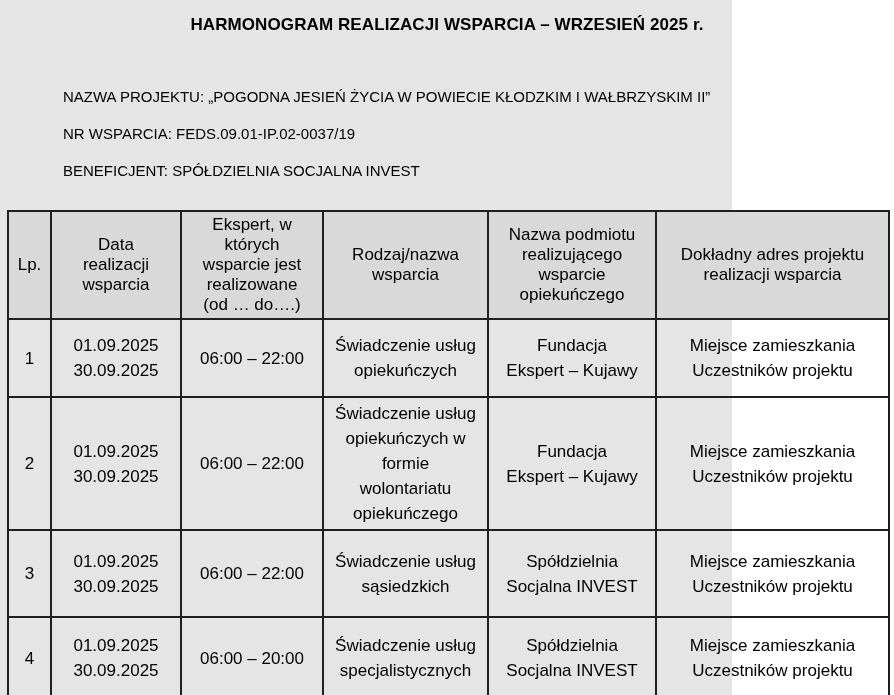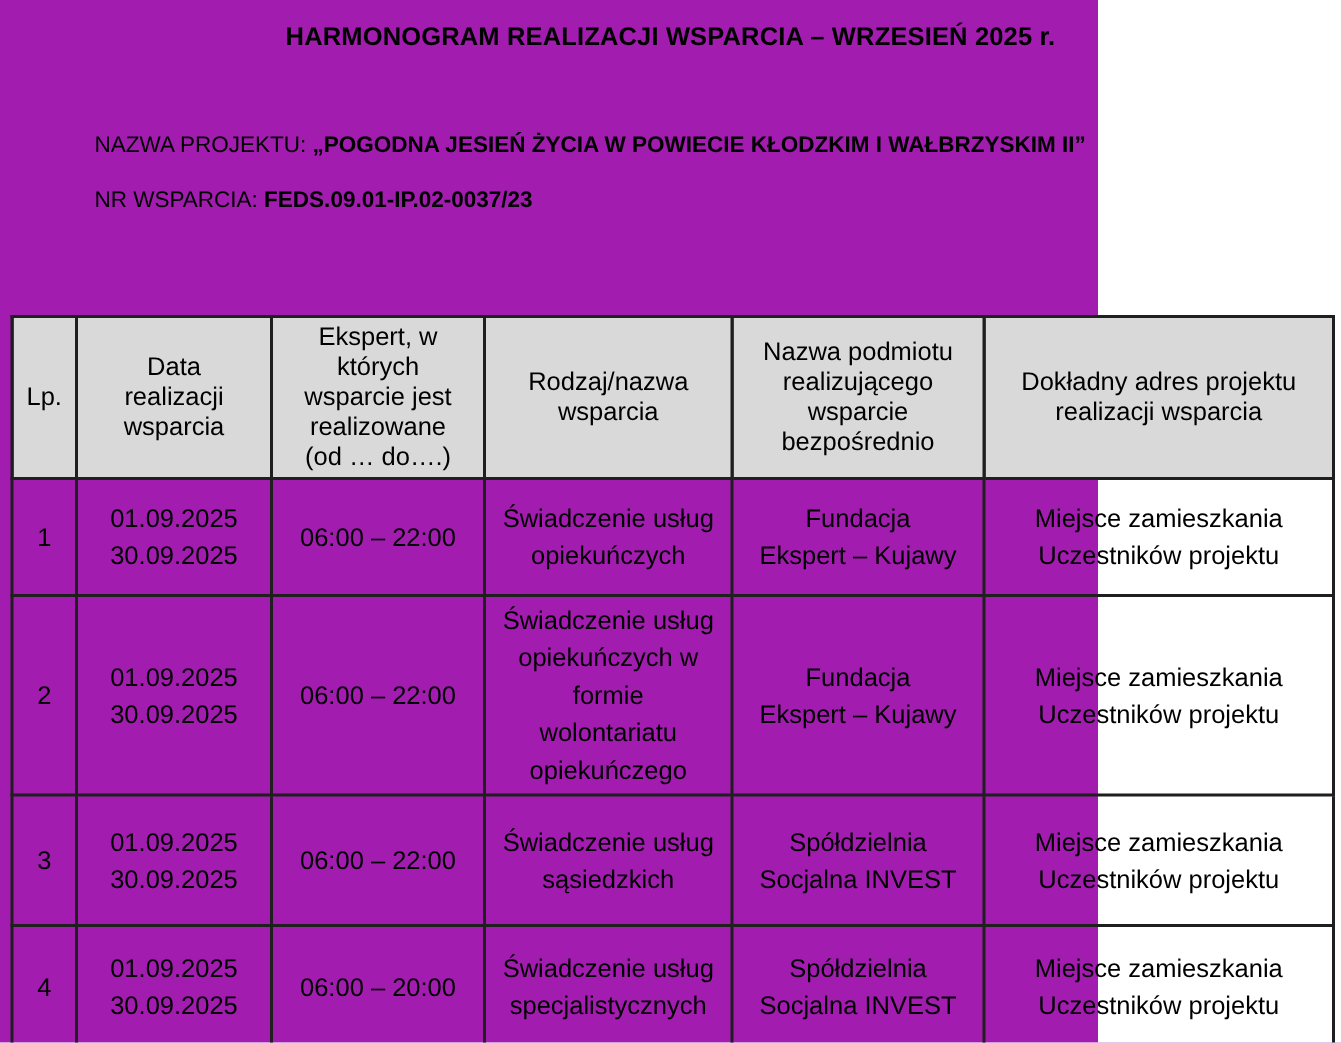--- a/index.html
+++ b/index.html
@@ -3,33 +3,33 @@
 <meta charset="utf-8">
 <style>
   * { margin: 0; padding: 0; box-sizing: border-box; }
   html, body { background: #ffffff; }
   body {
     width: 894px; height: 695px;
     font-family: "Liberation Sans", "DejaVu Sans", sans-serif;
     color: #000000;
     overflow: hidden;
   }
-  .doc { position: relative; width: 732px; height: 695px; background: #a21caf; }
+  .doc { position: relative; width: 732px; height: 695px; background: #e5e5e5; }
 
   .doc-title {
     position: absolute; top: 15px; left: 0; width: 894px;
     text-align: center;
     font-size: 17px; font-weight: bold;
     letter-spacing: 0.1px;
   }
 
   .info-block { position: absolute; top: 88px; left: 63px; font-size: 15px; }
   .info-line { line-height: 18px; margin-bottom: 19px; white-space: nowrap; }
   .info-label { font-weight: normal; }
-  .info-value { font-weight: bold; }
+  .info-value { font-weight: normal; }
 
   table.schedule {
     position: absolute; top: 210px; left: 7px;
     width: 881px;
     border-collapse: collapse;
     table-layout: fixed;
   }
   .schedule th, .schedule td {
     border: 2px solid #1f1f1f;
     text-align: center;
@@ -61,21 +61,25 @@
 
   <div class="doc-title">HARMONOGRAM REALIZACJI WSPARCIA – WRZESIEŃ 2025 r.</div>
 
   <div class="info-block">
     <div class="info-line">
       <span class="info-label">NAZWA PROJEKTU:</span>
       <span class="info-value">„POGODNA JESIEŃ ŻYCIA W POWIECIE KŁODZKIM I WAŁBRZYSKIM II”</span>
     </div>
     <div class="info-line">
       <span class="info-label">NR WSPARCIA:</span>
-      <span class="info-value">FEDS.09.01-IP.02-0037/23</span>
+      <span class="info-value">FEDS.09.01-IP.02-0037/19</span>
+    </div>
+    <div class="info-line">
+      <span class="info-label">BENEFICJENT:</span>
+      <span class="info-value">SPÓŁDZIELNIA SOCJALNA INVEST</span>
     </div>
   </div>
 
   <table class="schedule">
     <colgroup>
       <col style="width:43px">
       <col style="width:130px">
       <col style="width:142px">
       <col style="width:165px">
       <col style="width:168px">
@@ -90,21 +94,21 @@
         <th>Ekspert, w
 których
 wsparcie jest
 realizowane
 (od … do….)</th>
         <th>Rodzaj/nazwa
 wsparcia</th>
         <th>Nazwa podmiotu
 realizującego
 wsparcie
-bezpośrednio</th>
+opiekuńczego</th>
         <th>Dokładny adres projektu
 realizacji wsparcia</th>
       </tr>
     </thead>
     <tbody>
       <tr class="r0">
         <td>1</td>
         <td>01.09.2025
 30.09.2025</td>
         <td>06:00 – 22:00</td>

